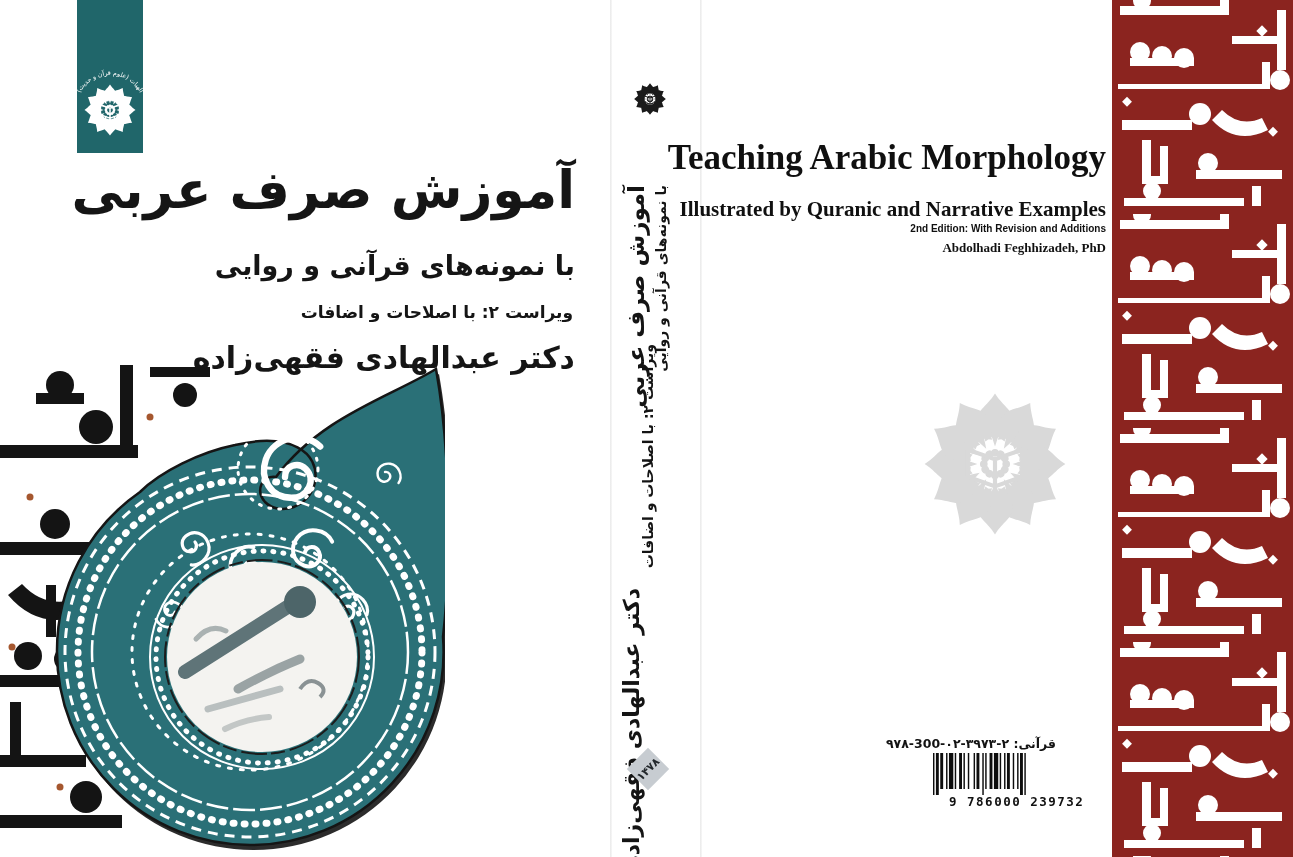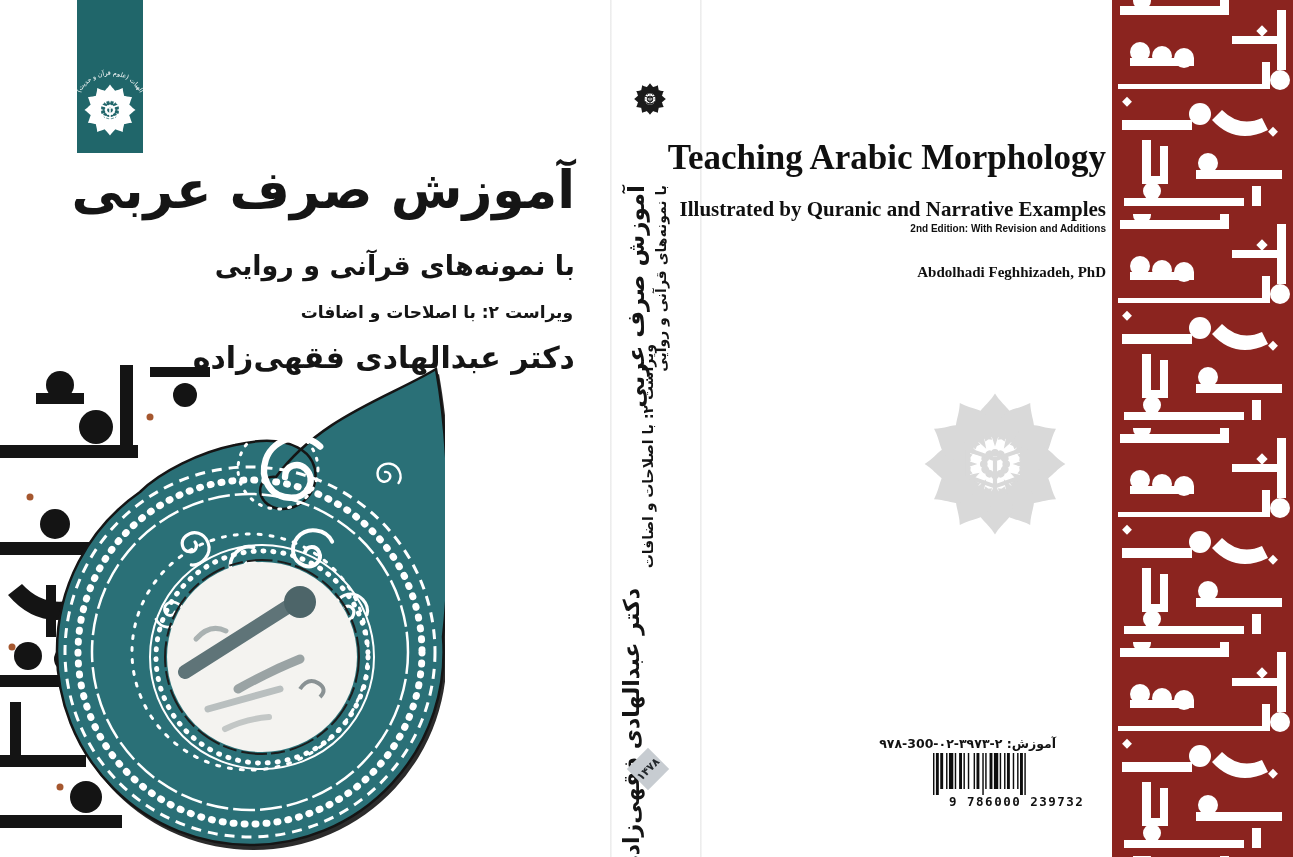--- a/index.html
+++ b/index.html
@@ -30,21 +30,21 @@
   #spine-auth{left:9px;top:740px;width:152px;font-size:22px;font-weight:bold;}
   #spine-logo{position:absolute;left:22px;top:81px;}
   #diamond{position:absolute;left:23px;top:754px;width:30px;height:30px;background:#c7ccd1;
            transform:rotate(-45deg);display:flex;align-items:center;justify-content:center;}
   #diamond span{font-size:11px;font-weight:bold;color:#23282c;}
   
   .en{position:absolute;right:6px;text-align:right;color:#101010;white-space:nowrap;}
   .e-title{top:138px;font-family:"Liberation Serif","DejaVu Serif",serif;font-weight:bold;font-size:35px;}
   .e-sub{top:197px;font-family:"Liberation Serif","DejaVu Serif",serif;font-weight:bold;font-size:21px;}
   .e-ed{top:223px;font-family:"Liberation Sans","DejaVu Sans",sans-serif;font-weight:bold;font-size:10px;}
-  .e-auth{top:264px;font-family:"Liberation Serif","DejaVu Serif",serif;font-weight:bold;font-size:15px;}
+  .e-auth{top:240px;font-family:"Liberation Serif","DejaVu Serif",serif;font-weight:bold;font-size:13px;}
   #watermark{position:absolute;left:213px;top:384px;}
   #isbn-area{position:absolute;right:56px;top:736px;width:130px;text-align:center;}
   #isbn-line{direction:rtl;font-size:12.5px;font-weight:bold;color:#131313;white-space:nowrap;}
   #isbn-line .num{direction:ltr;unicode-bidi:embed;}
   #barcode{display:block;margin:2px auto 0 auto;background:#fff;}
   #bc-digits{font-family:"DejaVu Sans Mono",monospace;font-size:12.5px;font-weight:bold;color:#111;
              letter-spacing:1.5px;margin-top:-1px;white-space:nowrap;margin-left:23px;}
 </style>
 </head>
 <body>
@@ -197,21 +197,21 @@
     <div class="en e-sub">Illustrated by Quranic and Narrative Examples</div>
     <div class="en e-ed">2nd Edition: With Revision and Additions</div>
     <div class="en e-auth">Abdolhadi Feghhizadeh, PhD</div>
 
     <svg id="watermark" width="160" height="160" viewBox="0 0 160 160">
       <use href="#samt" x="0" y="0" width="160" height="160" color="#d9d9d9"></use>
     </svg>
 
     <div id="isbn-area">
       <div id="isbn-line">
-        <span>آموزش:</span>
+        <span>قرآنی:</span>
         <span class="num">۹۷۸-300-۰۲-۳۹۷۳-۲</span>
       </div>
       <svg id="barcode" width="124" height="42">
           <rect x="4.00" y="0" width="1.45" height="42" fill="#0d0d0d"></rect>
           <rect x="6.90" y="0" width="2.90" height="42" fill="#0d0d0d"></rect>
           <rect x="11.25" y="0" width="2.90" height="36" fill="#0d0d0d"></rect>
           <rect x="17.05" y="0" width="1.45" height="36" fill="#0d0d0d"></rect>
           <rect x="19.95" y="0" width="4.35" height="36" fill="#0d0d0d"></rect>
           <rect x="25.75" y="0" width="1.45" height="36" fill="#0d0d0d"></rect>
           <rect x="30.10" y="0" width="2.90" height="36" fill="#0d0d0d"></rect>

